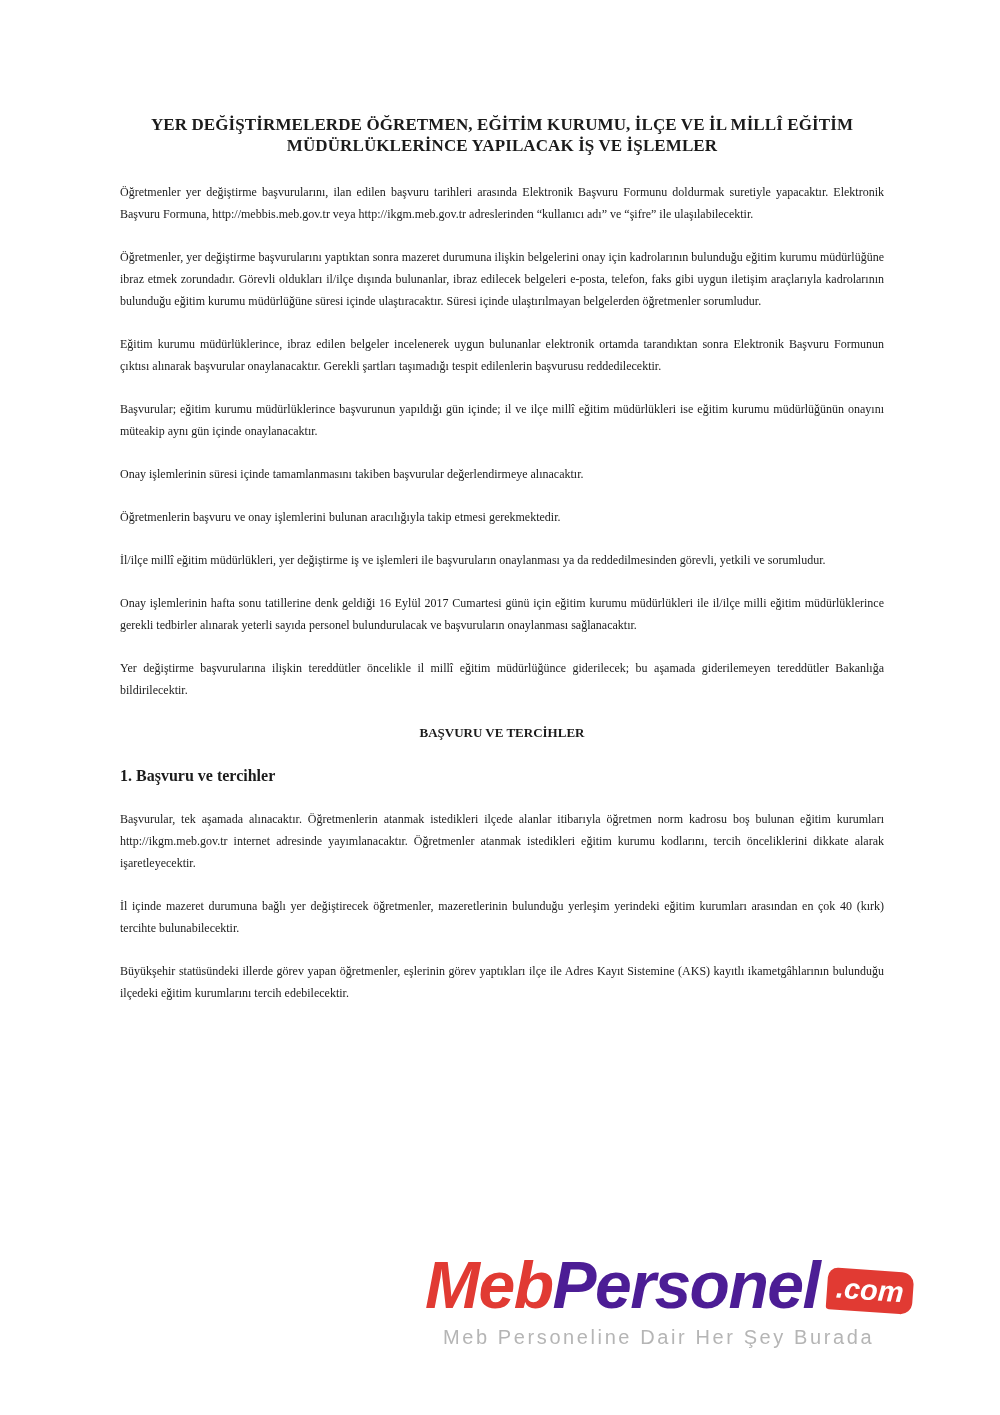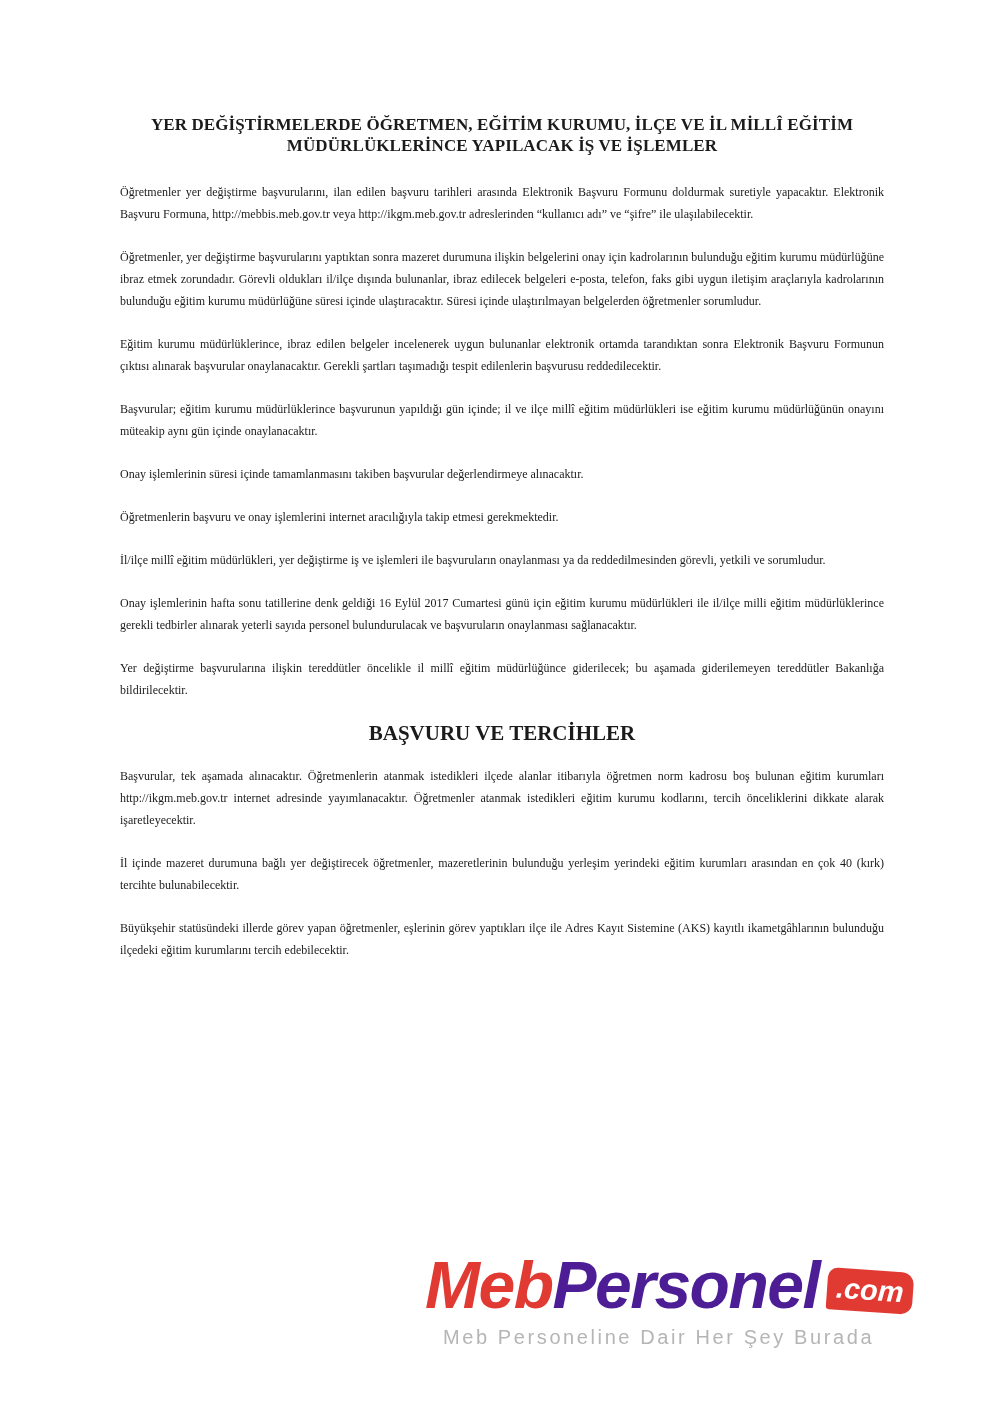--- a/index.html
+++ b/index.html
@@ -32,21 +32,21 @@
   }
   p.body-par {
     margin: 0 0 21px 0;
     font-size: 12px;
     line-height: 22px;
     text-align: justify;
   }
   .section-heading {
     text-align: center;
     font-weight: 700;
-    font-size: 21px;
+    font-size: 13px;
     line-height: 22px;
     margin: 12px 0 21px 0;
   }
   .sub-heading {
     text-align: left;
     font-weight: 700;
     font-size: 16px;
     line-height: 22px;
     margin: 0 0 21px 0;
   }
@@ -100,27 +100,28 @@
     <div class="doc-title">
       <div>YER DEĞİŞTİRMELERDE ÖĞRETMEN, EĞİTİM KURUMU, İLÇE VE İL MİLLÎ EĞİTİM</div>
       <div>MÜDÜRLÜKLERİNCE YAPILACAK İŞ VE İŞLEMLER</div>
     </div>
 
     <p class="body-par">Öğretmenler yer değiştirme başvurularını, ilan edilen başvuru tarihleri arasında Elektronik Başvuru Formunu doldurmak suretiyle yapacaktır. Elektronik Başvuru Formuna, http://mebbis.meb.gov.tr veya http://ikgm.meb.gov.tr adreslerinden “kullanıcı adı” ve “şifre” ile ulaşılabilecektir.</p>
     <p class="body-par">Öğretmenler, yer değiştirme başvurularını yaptıktan sonra mazeret durumuna ilişkin belgelerini onay için kadrolarının bulunduğu eğitim kurumu müdürlüğüne ibraz etmek zorundadır. Görevli oldukları il/ilçe dışında bulunanlar, ibraz edilecek belgeleri e-posta, telefon, faks gibi uygun iletişim araçlarıyla kadrolarının bulunduğu eğitim kurumu müdürlüğüne süresi içinde ulaştıracaktır. Süresi içinde ulaştırılmayan belgelerden öğretmenler sorumludur.</p>
     <p class="body-par">Eğitim kurumu müdürlüklerince, ibraz edilen belgeler incelenerek uygun bulunanlar elektronik ortamda tarandıktan sonra Elektronik Başvuru Formunun çıktısı alınarak başvurular onaylanacaktır. Gerekli şartları taşımadığı tespit edilenlerin başvurusu reddedilecektir.</p>
     <p class="body-par">Başvurular; eğitim kurumu müdürlüklerince başvurunun yapıldığı gün içinde; il ve ilçe millî eğitim müdürlükleri ise eğitim kurumu müdürlüğünün onayını müteakip aynı gün içinde onaylanacaktır.</p>
     <p class="body-par">Onay işlemlerinin süresi içinde tamamlanmasını takiben başvurular değerlendirmeye alınacaktır.</p>
-    <p class="body-par">Öğretmenlerin başvuru ve onay işlemlerini internet aracılığıyla takip etmesi gerekmektedir.</p>
+    <p class="body-par">Öğretmenlerin başvuru ve onay işlemlerini bulunan aracılığıyla takip etmesi gerekmektedir.</p>
     <p class="body-par">İl/ilçe millî eğitim müdürlükleri, yer değiştirme iş ve işlemleri ile başvuruların onaylanması ya da reddedilmesinden görevli, yetkili ve sorumludur.</p>
     <p class="body-par">Onay işlemlerinin hafta sonu tatillerine denk geldiği 16 Eylül 2017 Cumartesi günü için eğitim kurumu müdürlükleri ile il/ilçe milli eğitim müdürlüklerince gerekli tedbirler alınarak yeterli sayıda personel bulundurulacak ve başvuruların onaylanması sağlanacaktır.</p>
     <p class="body-par">Yer değiştirme başvurularına ilişkin tereddütler öncelikle il millî eğitim müdürlüğünce giderilecek; bu aşamada giderilemeyen tereddütler Bakanlığa bildirilecektir.</p>
 
     <div class="section-heading">BAŞVURU VE TERCİHLER</div>
 
+    <div class="sub-heading">1. Başvuru ve tercihler</div>
 
     <p class="body-par">Başvurular, tek aşamada alınacaktır. Öğretmenlerin atanmak istedikleri ilçede alanlar itibarıyla öğretmen norm kadrosu boş bulunan eğitim kurumları http://ikgm.meb.gov.tr internet adresinde yayımlanacaktır.  Öğretmenler atanmak istedikleri eğitim kurumu kodlarını, tercih önceliklerini dikkate alarak işaretleyecektir.</p>
     <p class="body-par">İl içinde mazeret durumuna bağlı yer değiştirecek öğretmenler, mazeretlerinin bulunduğu yerleşim yerindeki eğitim kurumları arasından en çok 40 (kırk) tercihte bulunabilecektir.</p>
     <p class="body-par">Büyükşehir statüsündeki illerde görev yapan öğretmenler, eşlerinin görev yaptıkları ilçe ile Adres Kayıt Sistemine (AKS) kayıtlı ikametgâhlarının bulunduğu ilçedeki eğitim kurumlarını tercih edebilecektir.</p>
 
   </div>
 
   <div class="logo">
     <div class="logo-row">
       <span class="logo-text logo-meb" style="color: rgb(225, 58, 51);">Meb</span>

